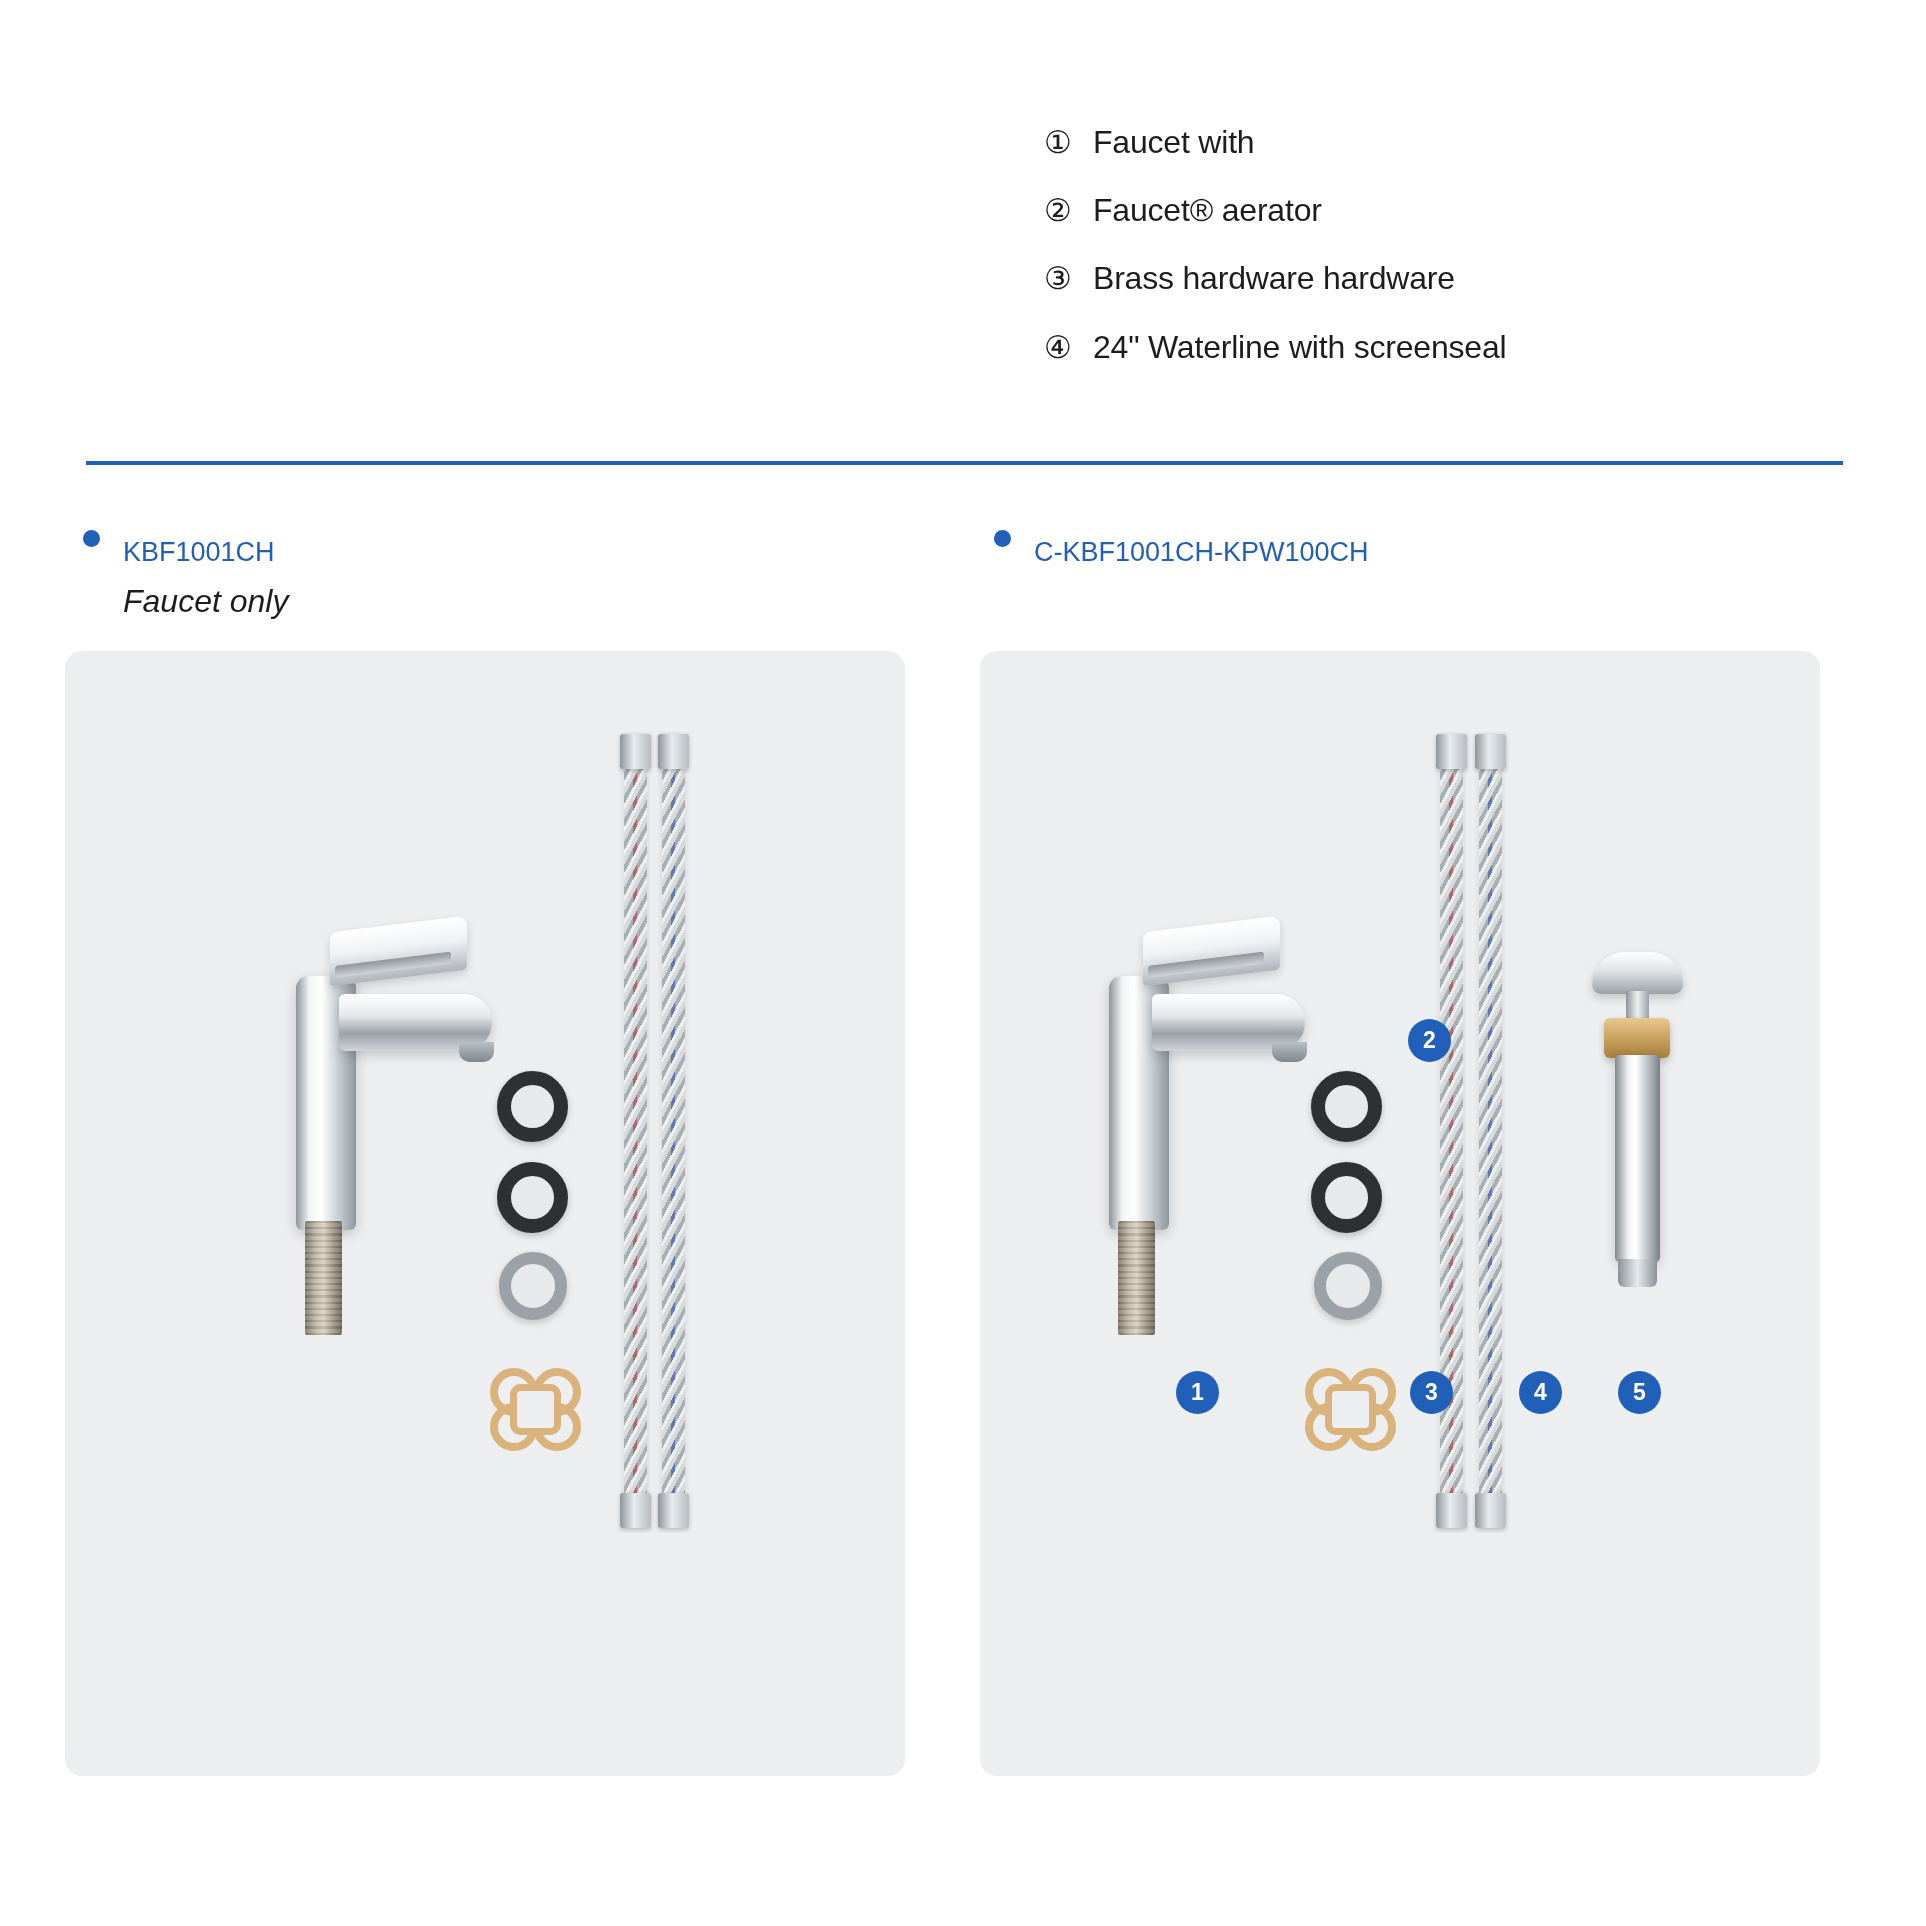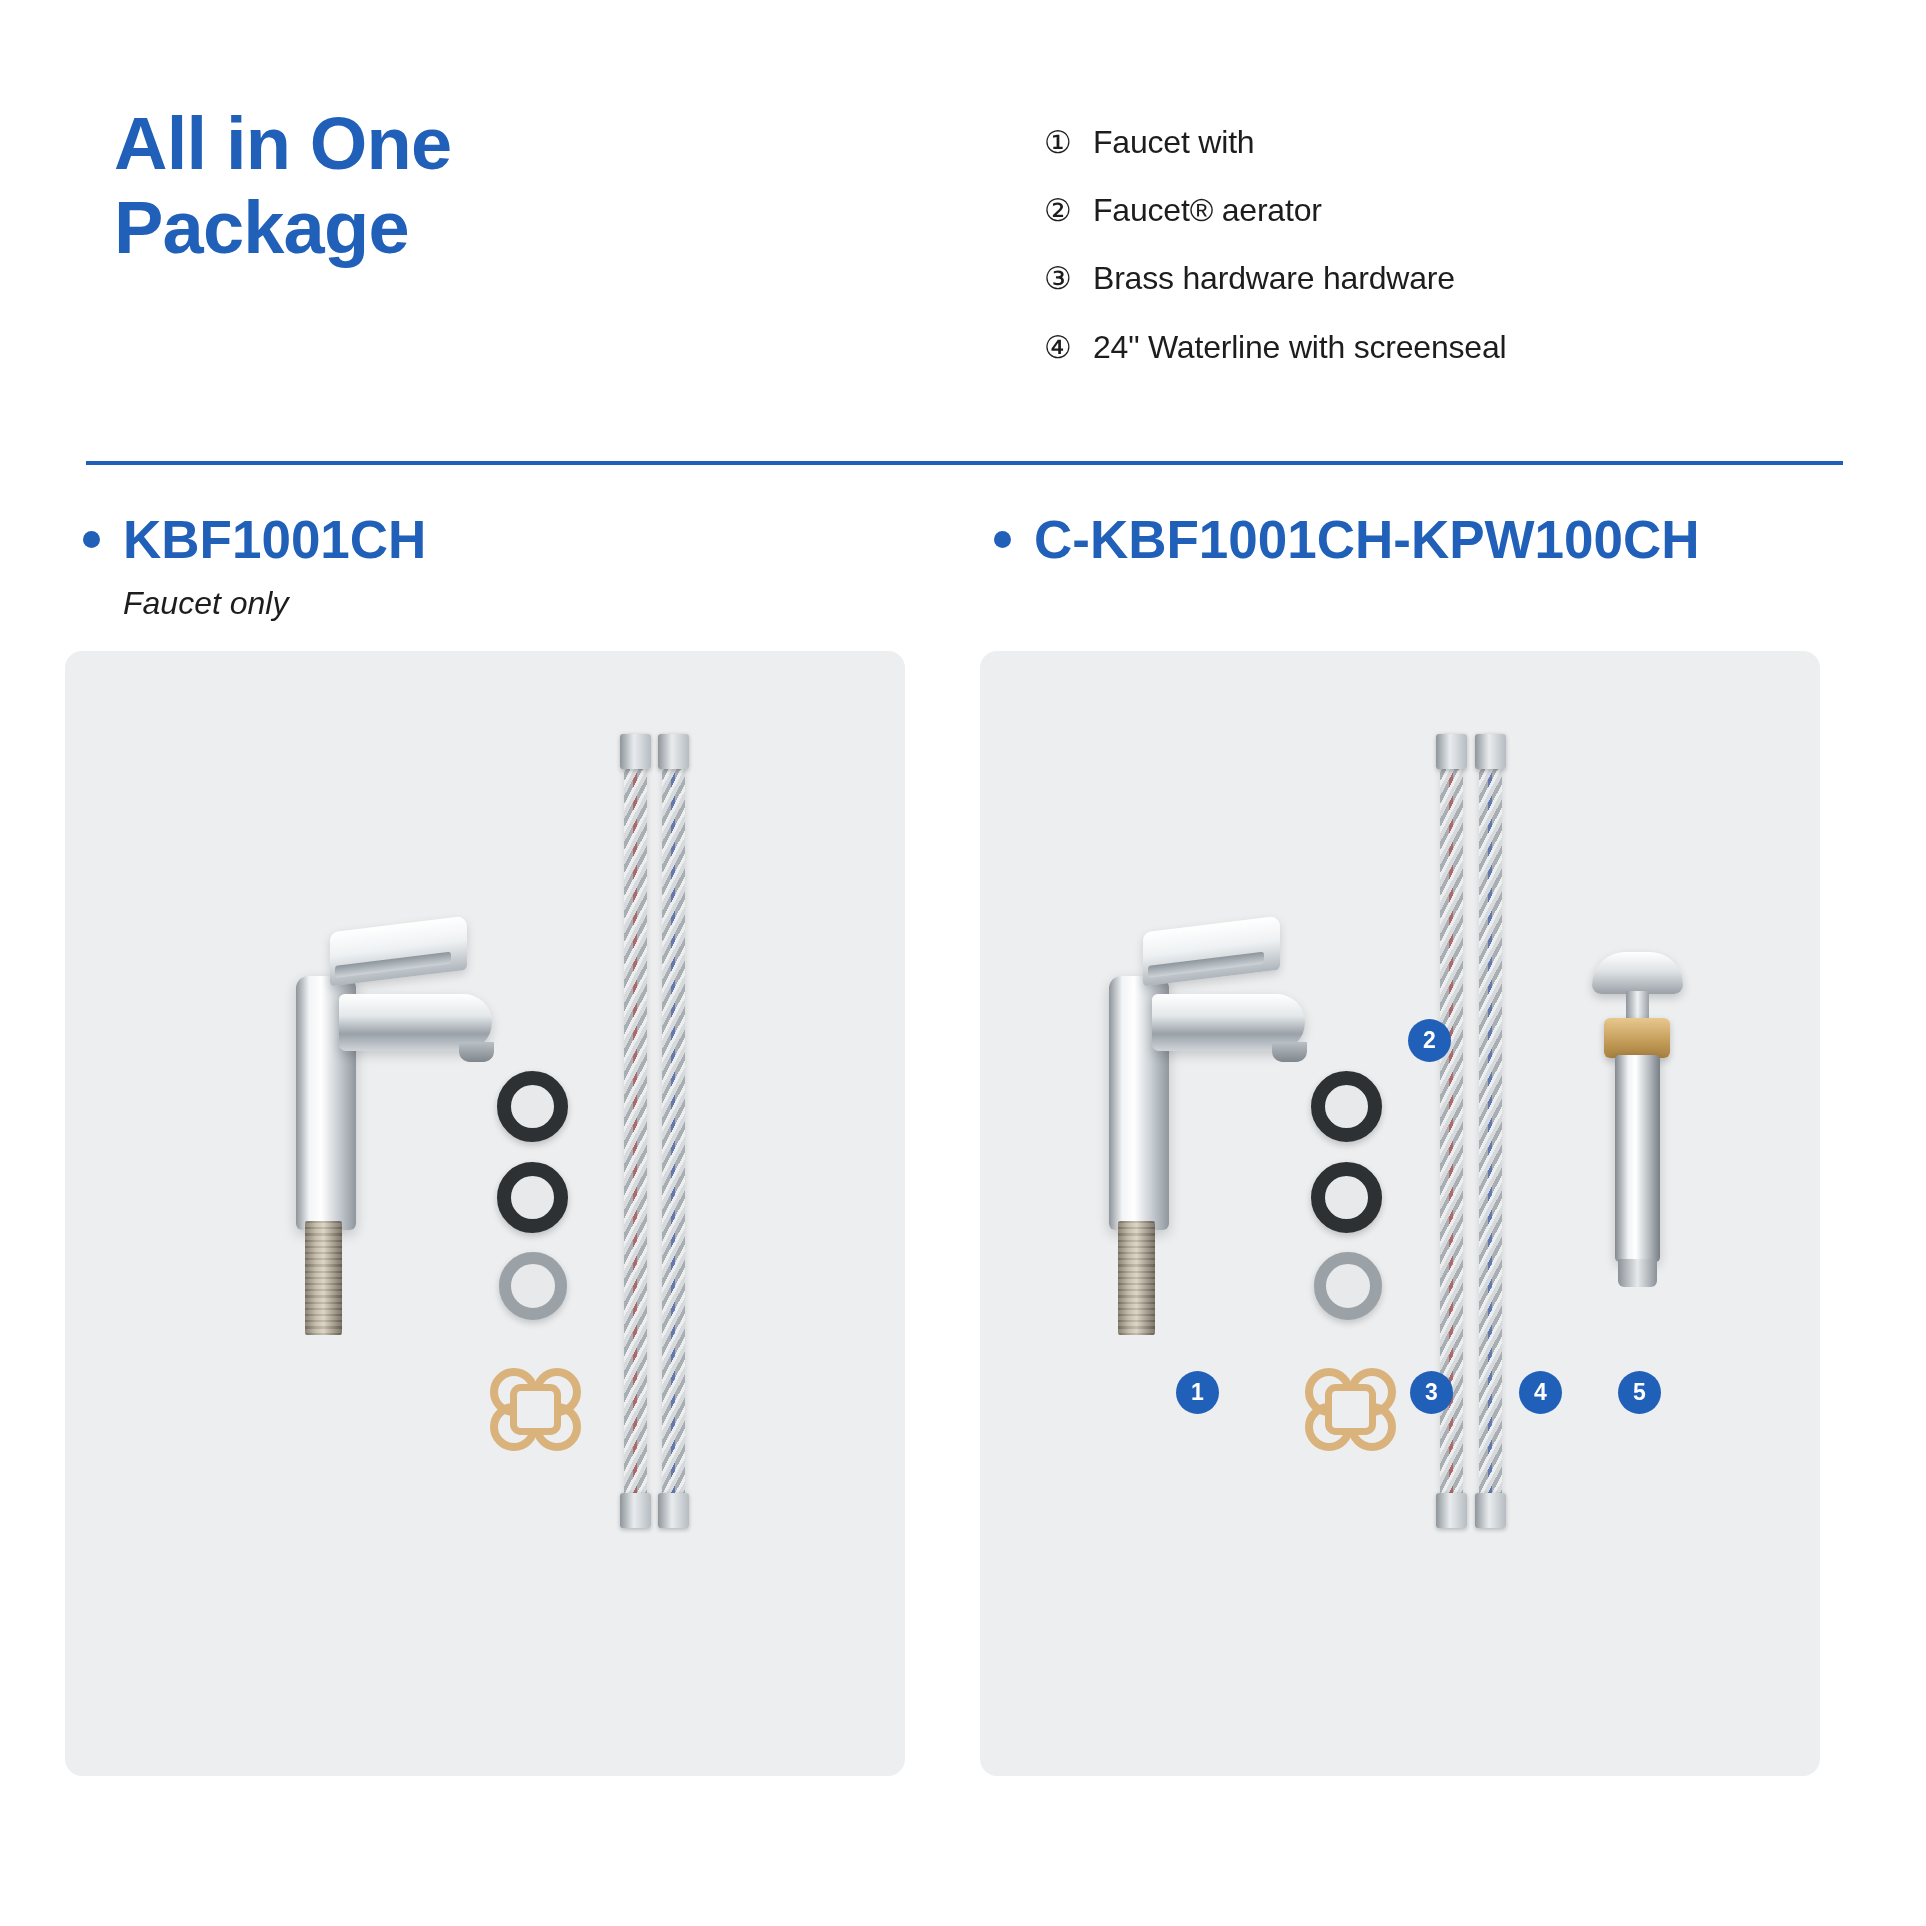--- a/index.html
+++ b/index.html
@@ -84,25 +84,26 @@
   }
   .bullet {
     width: 17px;
     height: 17px;
     border-radius: 50%;
     background: #2160b8;
     margin-right: 23px;
     flex: none;
   }
   .sku {
-    font-size: 53px;
-    font-weight: bold;
+    font-size: 27px;
+    font-weight: normal;
     color: #2160b8;
     letter-spacing: 0px;
     white-space: nowrap;
+    margin-top: 28px;
   }
   .sub {
     margin-left: 40px;
     margin-top: 15.4px;
     font-size: 32px;
     color: #1d1d1d;
     white-space: nowrap;
     font-style: italic;
   }
   .sub b { font-weight: bold; }
@@ -288,24 +289,20 @@
     display: flex;
     align-items: center;
     justify-content: center;
   }
 </style>
 </head>
 <body>
 
 <div class="page">
 
-  <div class="headline">
-    <div>All in One</div>
-    <div>Package</div>
-  </div>
 
   <div class="legend">
     <div class="legend-item">
       <span class="legend-num">①</span>
       <span class="legend-text">Faucet with</span>
     </div>
     <div class="legend-item">
       <span class="legend-num">②</span>
       <span class="legend-text">Faucet® aerator</span>
     </div>

